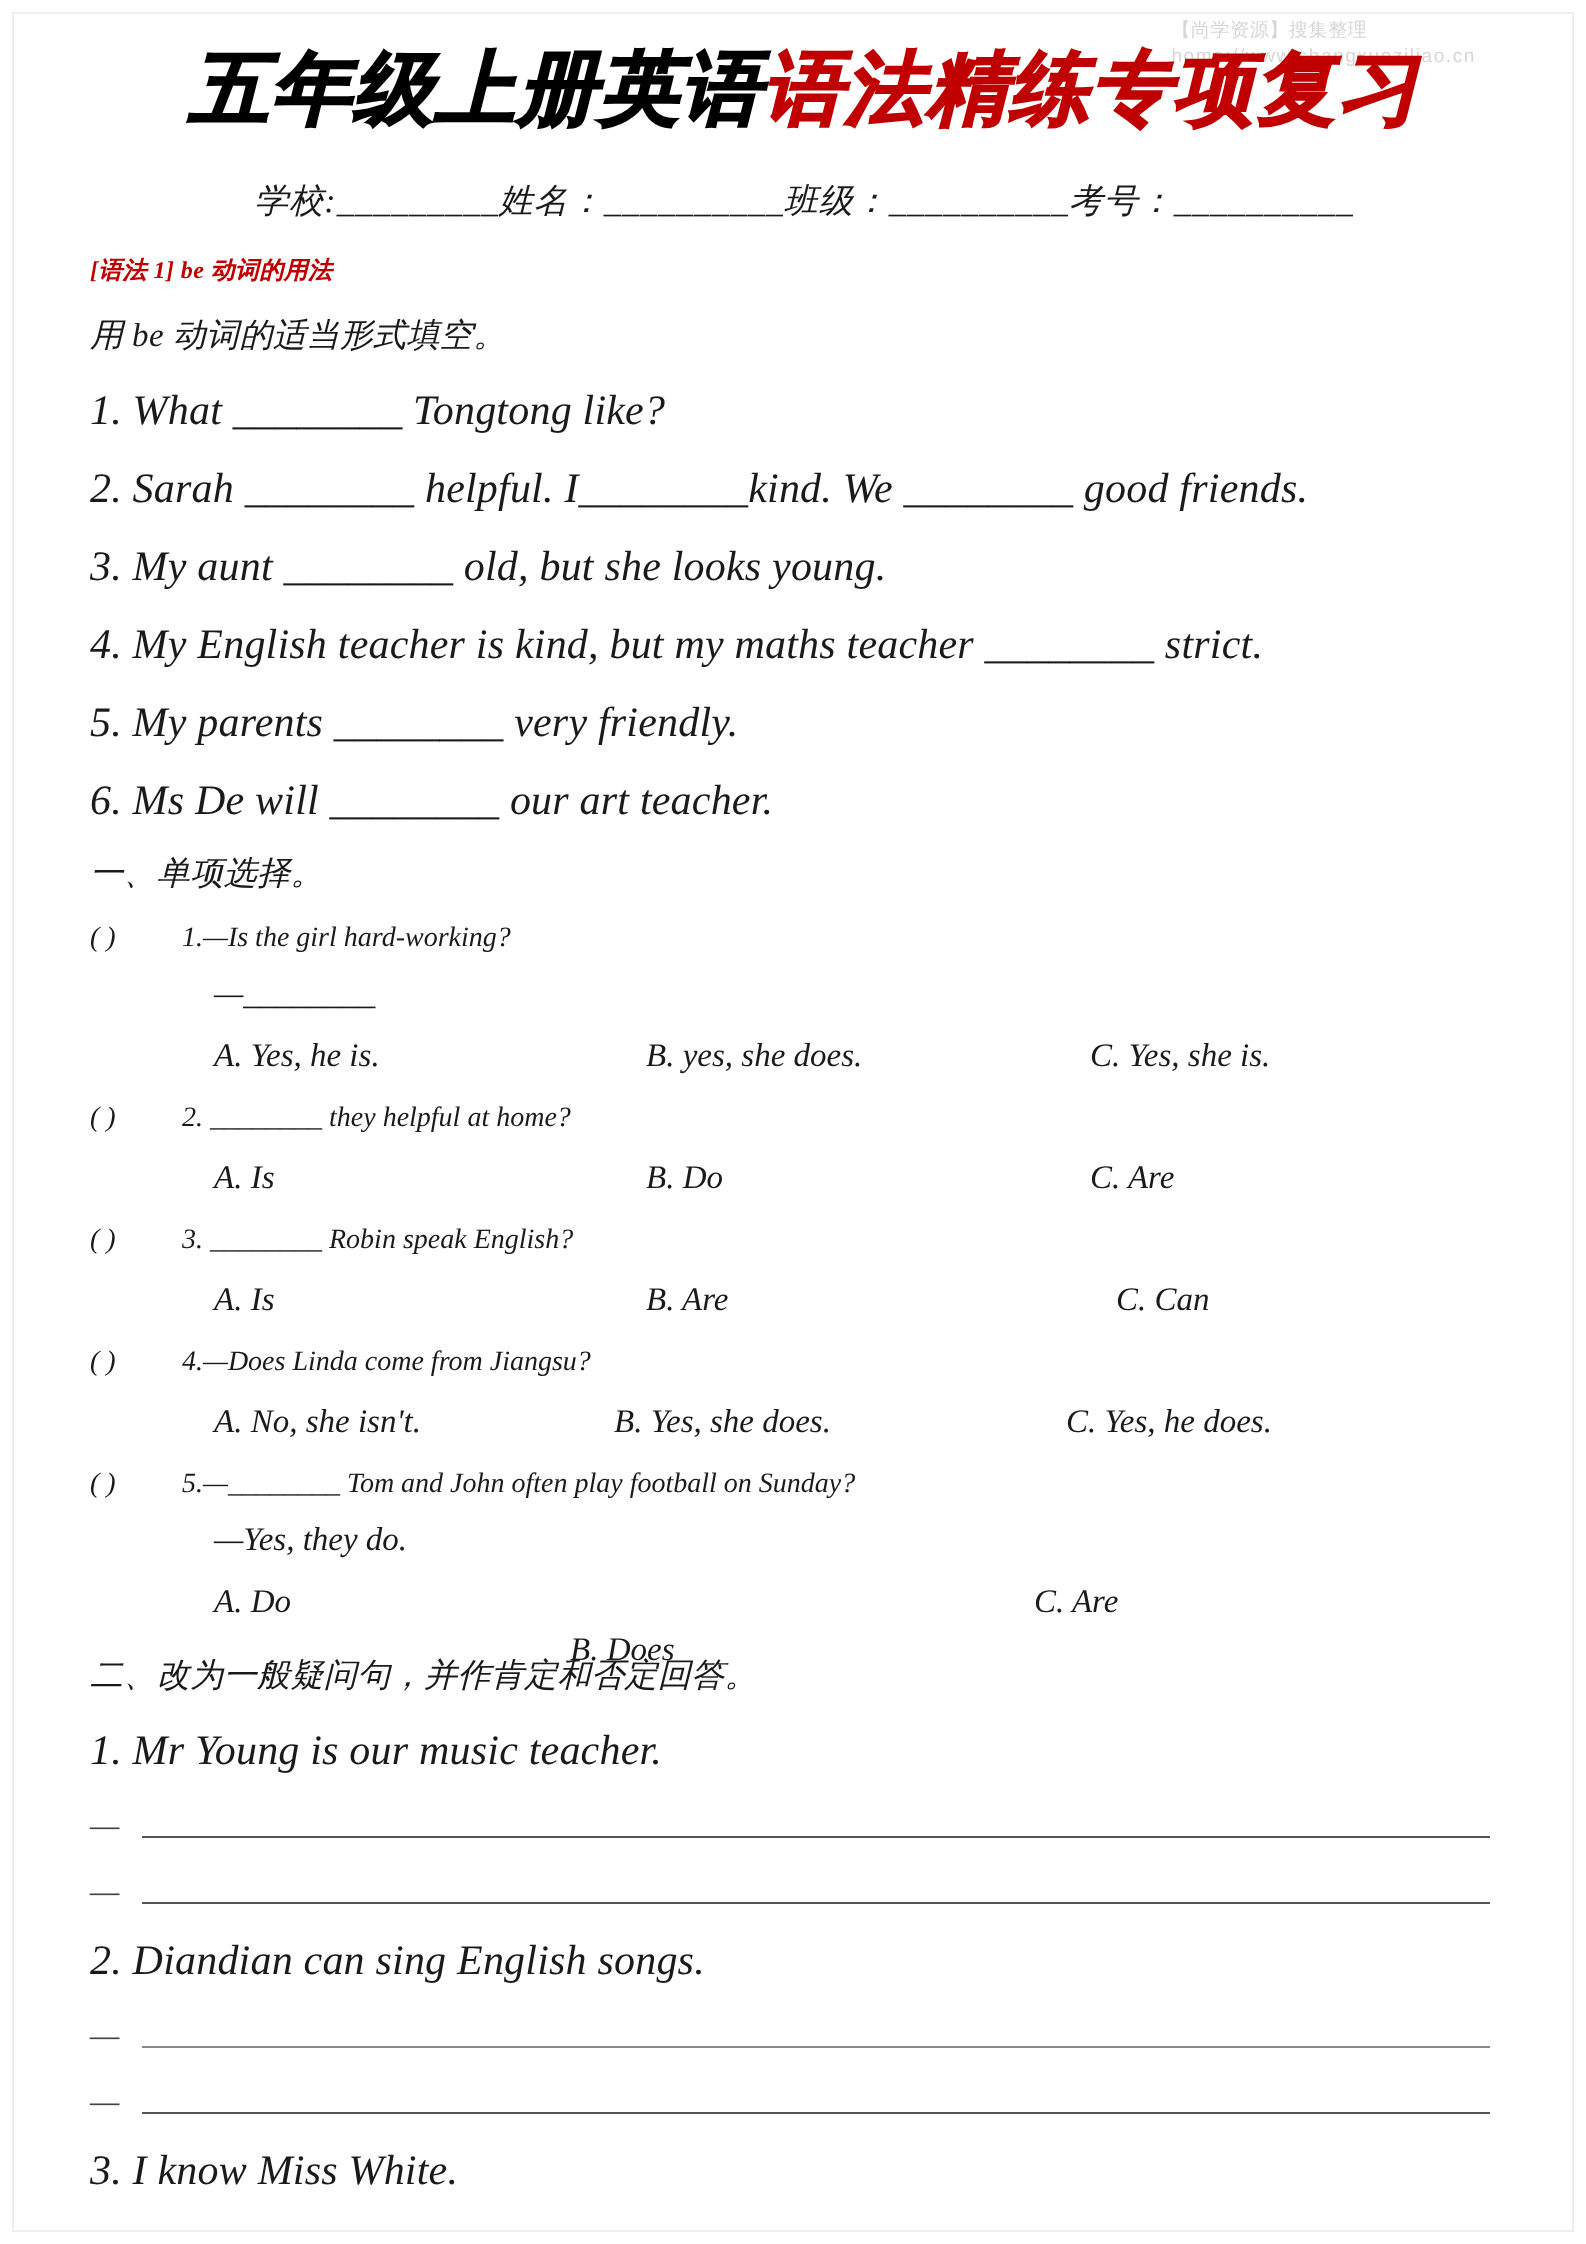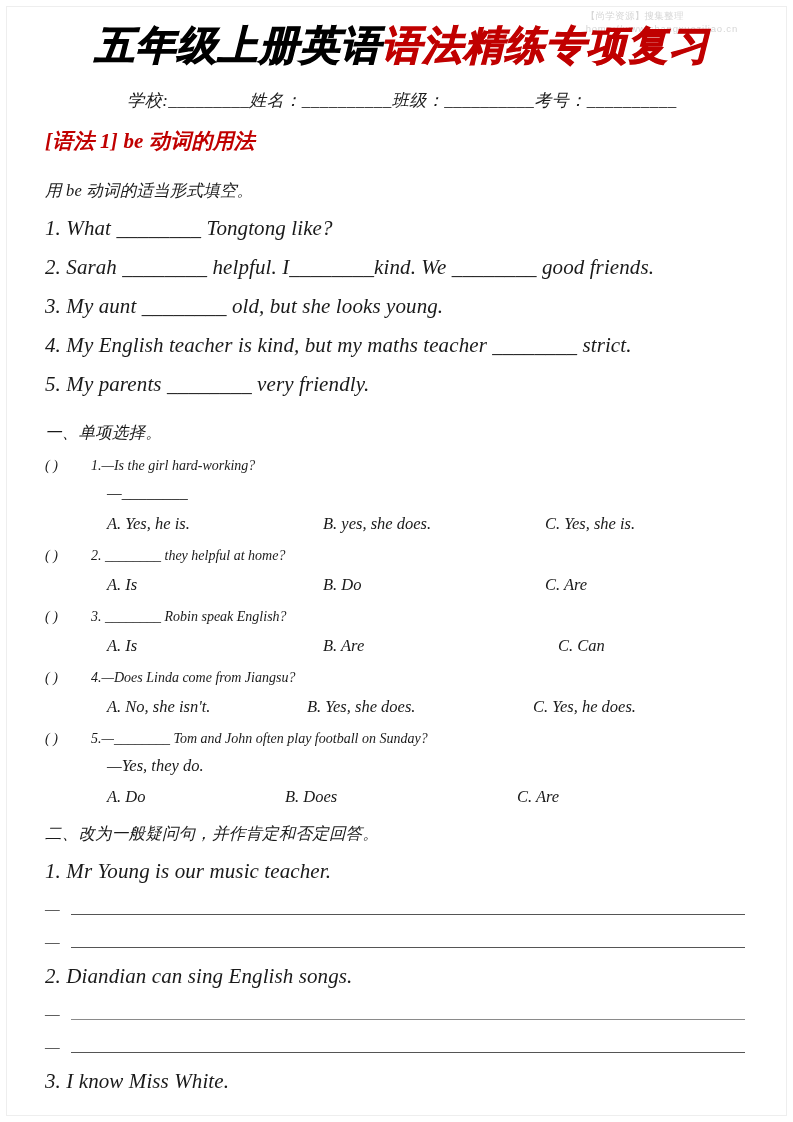--- a/index.html
+++ b/index.html
@@ -81,27 +81,27 @@
     font-size: 17px;
     letter-spacing: 0.5px;
     white-space: nowrap;
     font-family: "Liberation Serif", "DejaVu Serif", serif;
   }
 
   
   .grammar-head {
     color: #c00000;
     font-weight: bold;
-    font-size: 21px;
+    font-size: 12px;
     margin: 15px 0 0 0;
     letter-spacing: 0.2px;
   }
   .sub-head {
     font-size: 16.5px;
-    margin: 25px 0 0 0;
+    margin: 13px 0 0 0;
     letter-spacing: 0.2px;
   }
   .q-line {
     font-size: 21px;
     margin: 14px 0 0 0;
     letter-spacing: 0.1px;
   }
 
   
   .mc-stem {
@@ -172,20 +172,21 @@
     <div class="info-line">学校:_________姓名：__________班级：__________考号：__________</div>
 
     <div>
       <div class="grammar-head">[语法 1] be 动词的用法</div>
       <div class="sub-head">用 be 动词的适当形式填空。</div>
       <div class="q-line">1. What ________ Tongtong like?</div>
       <div class="q-line">2. Sarah ________ helpful. I________kind. We ________ good friends.</div>
       <div class="q-line">3. My aunt ________ old, but she looks young.</div>
       <div class="q-line">4. My English teacher is kind, but my maths teacher ________ strict.</div>
       <div class="q-line">5. My parents ________ very friendly.</div>
+      <div class="q-line">6. Ms De will ________ our art teacher.</div>
     </div>
 
     <div>
       <div class="sub-head">一、单项选择。</div>
 
       <div class="mc-stem"><span class="mc-paren">(      )</span><span>1.—Is the girl hard-working?</span></div>
       <div class="mc-reply">—________</div>
       <div class="mc-options">
         <span class="opt opt-a">A. Yes, he is.</span>
         <span class="opt opt-b">B. yes, she does.</span>
@@ -210,21 +211,21 @@
       <div class="mc-options">
         <span class="opt opt-a">A. No, she isn't.</span>
         <span class="opt opt-b" style="left:262px;">B. Yes, she does.</span>
         <span class="opt opt-c" style="left:488px;">C. Yes, he does.</span>
       </div>
 
       <div class="mc-stem"><span class="mc-paren">(      )</span><span>5.—________ Tom and John often play football on Sunday?</span></div>
       <div class="mc-reply">—Yes, they do.</div>
       <div class="mc-options">
         <span class="opt opt-a">A. Do</span>
-        <span class="opt opt-b" style="left:240px;">B. Does</span>
+        <span class="opt opt-b" style="left:240px;margin-top:24px;">B. Does</span>
         <span class="opt opt-c" style="left:472px;">C. Are</span>
       </div>
 
       <div class="sub-head" style="margin-top:16px;">二、改为一般疑问句，并作肯定和否定回答。</div>
 
       <div class="q-line">1. Mr Young is our music teacher.</div>
       <div class="ans-row">
         <span class="ans-dash">—</span>
         <span class="ans-rule"></span>
       </div>

